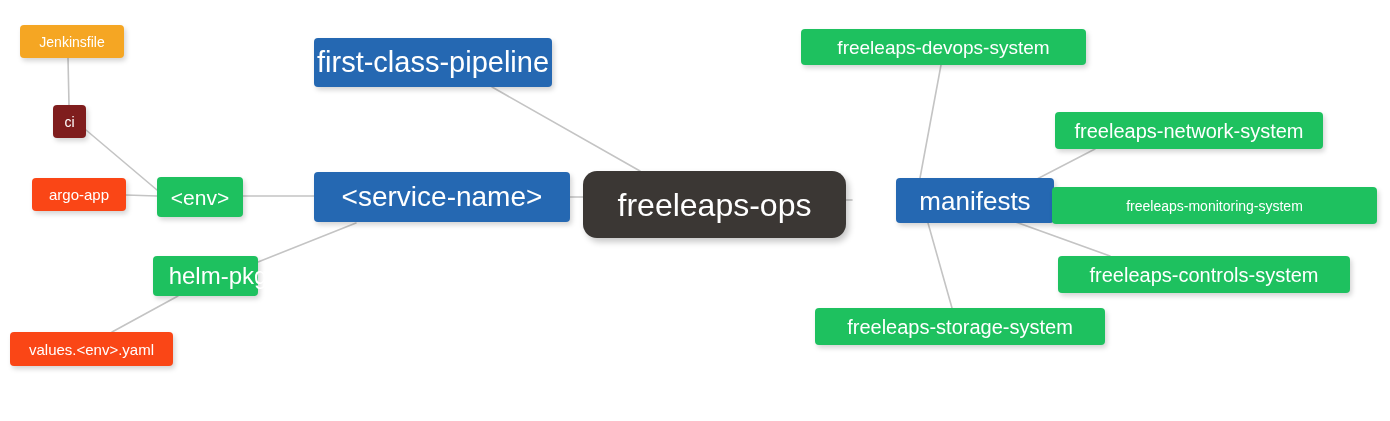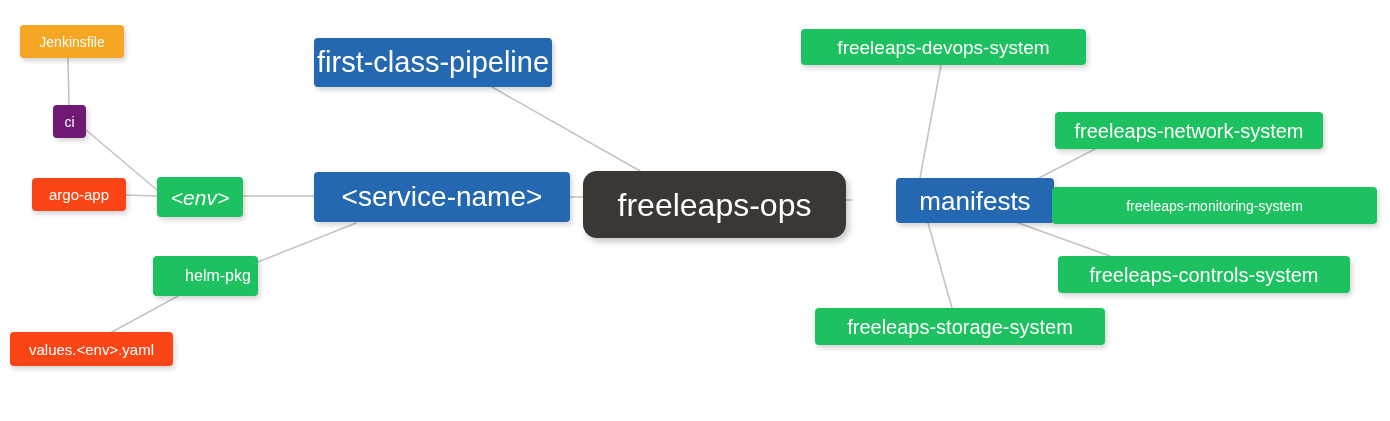--- a/index.html
+++ b/index.html
@@ -63,24 +63,24 @@
       <line x1="570" y1="197" x2="583" y2="197" stroke="#c4c4c4" stroke-width="1.6" stroke-linecap="round"></line>
       <line x1="846" y1="200" x2="852" y2="200" stroke="#c4c4c4" stroke-width="1.6" stroke-linecap="round"></line>
       <line x1="920" y1="178" x2="941" y2="65" stroke="#c4c4c4" stroke-width="1.6" stroke-linecap="round"></line>
       <line x1="1010" y1="193" x2="1095" y2="149" stroke="#c4c4c4" stroke-width="1.6" stroke-linecap="round"></line>
       <line x1="1010" y1="205" x2="1052" y2="205" stroke="#c4c4c4" stroke-width="1.6" stroke-linecap="round"></line>
       <line x1="1010" y1="220" x2="1110" y2="256" stroke="#c4c4c4" stroke-width="1.6" stroke-linecap="round"></line>
       <line x1="928" y1="223" x2="952" y2="308" stroke="#c4c4c4" stroke-width="1.6" stroke-linecap="round"></line>
     </svg>
   <div id="node-layer">
       <div class="node" style="left: 20px; top: 25px; width: 104px; height: 33px; background: rgb(245, 166, 35); font-size: 14px;">Jenkinsfile</div>
-      <div class="node" style="left: 53px; top: 105px; width: 33px; height: 33px; background: #701a75; font-size: 14px;">ci</div>
+      <div class="node" style="left: 53px; top: 105px; width: 33px; height: 33px; background: #7f1d1d; font-size: 14px;">ci</div>
       <div class="node" style="left: 32px; top: 178px; width: 94px; height: 33px; background: rgb(250, 70, 22); font-size: 15px;">argo-app</div>
-      <div class="node" style="left: 157px; top: 177px; width: 86px; height: 40px; background: rgb(30, 193, 95); font-size: 21px; font-style: italic;">&lt;env&gt;</div>
-      <div class="node" style="left: 153px; top: 256px; width: 105px; height: 40px; background: rgb(30, 193, 95); font-size: 16px; padding-left: 35px;">helm-pkg</div>
+      <div class="node" style="left: 157px; top: 177px; width: 86px; height: 40px; background: rgb(30, 193, 95); font-size: 21px;">&lt;env&gt;</div>
+      <div class="node" style="left: 153px; top: 256px; width: 105px; height: 40px; background: rgb(30, 193, 95); font-size: 24px; padding-left: 35px;">helm-pkg</div>
       <div class="node" style="left: 10px; top: 332px; width: 163px; height: 34px; background: rgb(250, 70, 22); font-size: 15px;">values.&lt;env&gt;.yaml</div>
       <div class="node" style="left: 314px; top: 38px; width: 238px; height: 49px; background: rgb(37, 104, 178); font-size: 29px;">first-class-pipeline</div>
       <div class="node" style="left: 314px; top: 172px; width: 256px; height: 50px; background: rgb(37, 104, 178); font-size: 28px;">&lt;service-name&gt;</div>
       <div class="node root" style="left: 583px; top: 171px; width: 263px; height: 67px; background: rgb(59, 55, 52); font-size: 32px;">freeleaps-ops</div>
       <div class="node" style="left: 896px; top: 178px; width: 158px; height: 45px; background: rgb(37, 104, 178); font-size: 26px;">manifests</div>
       <div class="node" style="left: 801px; top: 29px; width: 285px; height: 36px; background: rgb(30, 193, 95); font-size: 19px;">freeleaps-devops-system</div>
       <div class="node" style="left: 1055px; top: 112px; width: 268px; height: 37px; background: rgb(30, 193, 95); font-size: 20px;">freeleaps-network-system</div>
       <div class="node" style="left: 1052px; top: 187px; width: 325px; height: 37px; background: rgb(30, 193, 95); font-size: 14px;">freeleaps-monitoring-system</div>
       <div class="node" style="left: 1058px; top: 256px; width: 292px; height: 37px; background: rgb(30, 193, 95); font-size: 20px;">freeleaps-controls-system</div>
       <div class="node" style="left: 815px; top: 308px; width: 290px; height: 37px; background: rgb(30, 193, 95); font-size: 20px;">freeleaps-storage-system</div>

